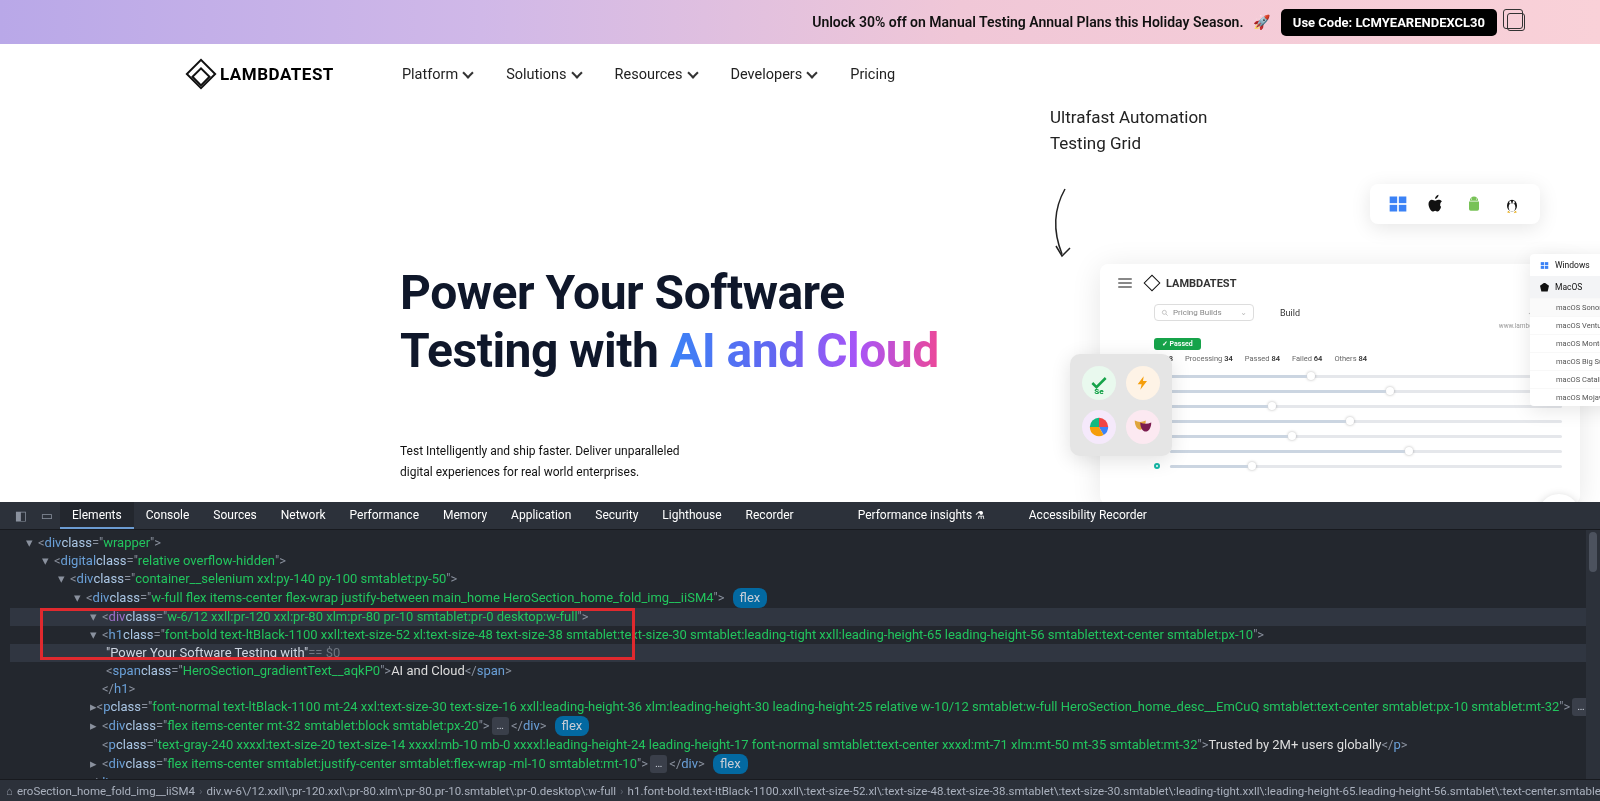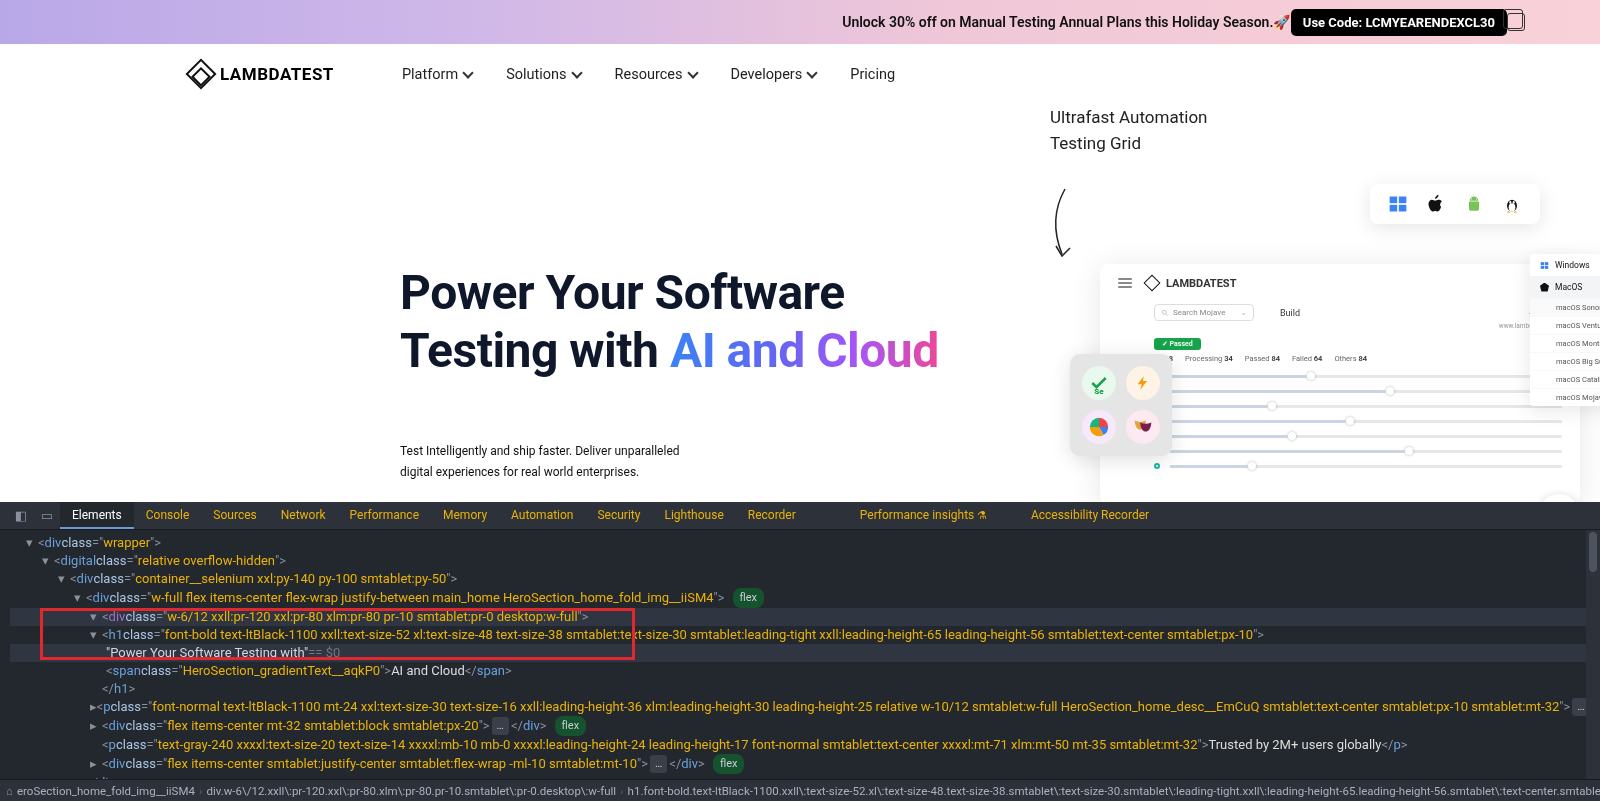--- a/index.html
+++ b/index.html
@@ -6,20 +6,21 @@
 body { background: #fff; overflow: hidden; width: 1600px; height: 801px; }
 
 
 .promo {
   height: 44px;
   background: linear-gradient(90deg, #b9a8e8 0%, #d0b8e8 30%, #f0c7d7 60%, #f9d1d8 100%);
   display: flex;
   justify-content: flex-end;
   align-items: center;
   padding-right: 75px;
+  gap: 10px;
   font-size: 14px;
   font-weight: 600;
 }
 .promo-text { color: #111; }
 .promo-code {
   background: #000; color: #fff; padding: 6px 12px; border-radius: 5px;
   font-weight: 700; font-size: 13px;
 }
 .copy-icon {
   width: 18px; height: 18px; border: 1.5px solid #333; border-radius: 3px;
@@ -106,34 +107,34 @@
 .os-list { position: absolute; right: -40px; top: 150px; width: 110px; background: #fff; box-shadow: 0 4px 20px rgba(0,0,0,.1); border-radius: 4px; font-size: 8.5px; }
 .os-list-item { padding: 6px 10px; display: flex; align-items: center; gap: 6px; color: #111; }
 .os-list-item.sel { background: #f3f4f6; }
 .mini-apple { width: 9px; height: 9px; background: #111; clip-path: polygon(50% 0, 100% 35%, 85% 100%, 15% 100%, 0 35%); }
 .sub-item { padding: 4px 10px 4px 26px; color: #555; font-size: 7.5px; border-top: 1px solid #f8f8f8; }
 
 
 .devtools { position: absolute; left: 0; top: 502px; width: 1600px; height: 299px; background: #23272e; color: #abb2bf; font-family: Menlo, Consolas, monospace; font-size: 13px; }
 .dt-tabs { height: 28px; background: #2c313a; display: flex; align-items: stretch; padding-left: 8px; border-bottom: 1px solid #181a1f; }
 .dt-icon { width: 26px; display: flex; align-items: center; justify-content: center; color: #8a919e; font-size: 13px; }
-.dt-tab { padding: 6px 12px 0; font-size: 12px; color: #eab308; cursor: pointer; }
+.dt-tab { padding: 6px 12px 0; font-size: 12px; color: #ffffff; cursor: pointer; }
 .dt-tab.active { color: #fff; border-bottom: 2px solid #6b9bd1; background: #23272e; }
 .dt-tab.beta::after { content: " ⚗"; font-size: 11px; }
 .dt-body { padding: 4px 0 0 10px; line-height: 18px; font-size: 13px; white-space: nowrap; overflow: hidden; position: relative; height: calc(100% - 50px); }
 .line { padding-left: 0; display: flex; align-items: center; }
 .indent-1 { padding-left: 16px; } .indent-2 { padding-left: 32px; } .indent-3 { padding-left: 48px; } .indent-4 { padding-left: 64px; } .indent-5 { padding-left: 80px; } .indent-6 { padding-left: 96px; }
 .arr { color: #8a919e; width: 12px; display: inline-block; cursor: pointer; }
 .tag-open { color: #8a919e; }
 .tag-name { color: #6aa0d8; }
 .attr-name { color: #aac6e4; }
-.attr-val { color: #eab308; }
+.attr-val { color: #22c55e; }
 .str { color: #ddd; }
 .eq0 { color: #6f7681; }
-.pill { background: #14532d; color: #c8cdd6; font-size: 11px; padding: 1px 7px; border-radius: 8px; margin-left: 8px; }
+.pill { background: #0369a1; color: #c8cdd6; font-size: 13px; padding: 1px 7px; border-radius: 8px; margin-left: 8px; }
 .ellipsis { background: #3a3f4a; color: #c8cdd6; padding: 0 5px; border-radius: 3px; font-size: 11px; margin: 0 2px; }
 .line.highlight { background: #303641; }
 .line.highlight .tag-name { color: #9d6fc9; }
 .text-node { color: #cfd6e1; }
 .sel-rect { position: absolute; border: 3px solid #e0292e; pointer-events: none; }
 .rect1 { left: 40px; top: 78px; width: 595px; height: 52px; }
 
 .breadcrumb { position: absolute; bottom: 0; left: 0; right: 0; height: 22px; background: #2c313a; display: flex; align-items: center; padding: 0 4px; font-size: 11.5px; color: #aab1be; overflow: hidden; white-space: nowrap; border-top: 1px solid #181a1f; }
 .breadcrumb span { padding: 0 2px; }
 .breadcrumb .sep { color: #5a606c; }
@@ -238,21 +239,21 @@
           </div>
         <div class="dash-logo-mark"></div>
         <span>LAMBDATEST</span>
       </div>
       <div class="search-row">
         <div class="search-box">
           <svg width="8" height="8" viewBox="0 0 24 24">
               <circle cx="10" cy="10" r="6" stroke="#aaa" stroke-width="2" fill="none"></circle>
               <line x1="15" y1="15" x2="20" y2="20" stroke="#aaa" stroke-width="2"></line>
             </svg>
-          <span>Search Mojave</span>
+          <span>Pricing Builds</span>
           <span style="margin-left:auto;color:#bbb">⌄</span>
         </div>
         <span class="build-lbl">Build</span>
         <div class="tiny-icons">
             <span>◂</span>
             <span>⟳</span>
             <span>⤢</span>
           </div>
       </div>
       <div style="font-size:6.5px;color:#999;position:absolute;right:18px;top:58px">www.lambdatest.com</div>
@@ -377,21 +378,21 @@
 <div class="devtools">
   <div class="dt-tabs">
     <div class="dt-icon">◧</div>
     <div class="dt-icon">▭</div>
     <div class="dt-tab active">Elements</div>
     <div class="dt-tab">Console</div>
     <div class="dt-tab">Sources</div>
     <div class="dt-tab">Network</div>
     <div class="dt-tab">Performance</div>
     <div class="dt-tab">Memory</div>
-    <div class="dt-tab">Automation</div>
+    <div class="dt-tab">Application</div>
     <div class="dt-tab">Security</div>
     <div class="dt-tab">Lighthouse</div>
     <div class="dt-tab">Recorder</div>
     <div class="dt-tab beta" style="margin-left:40px">Performance insights</div>
     <div class="dt-tab" style="margin-left:20px">Accessibility Recorder</div>
   </div>
 
   <div class="dt-body">
     <div class="line indent-1">
         <span class="arr">▾</span>

